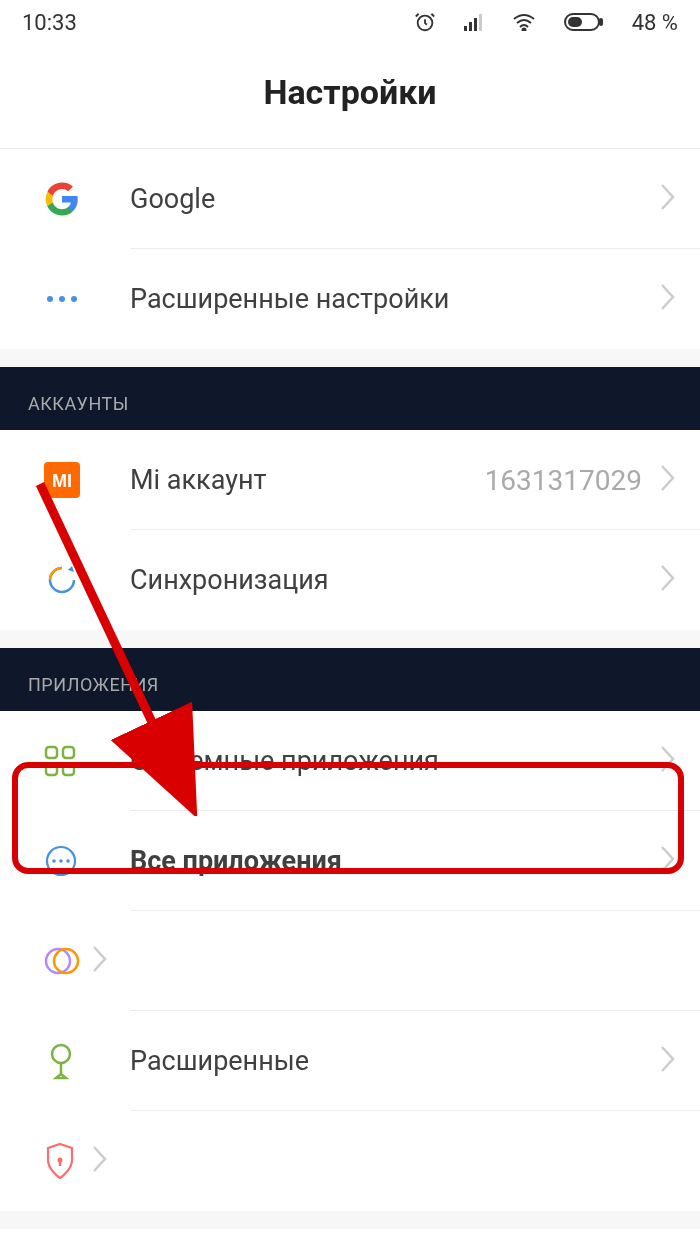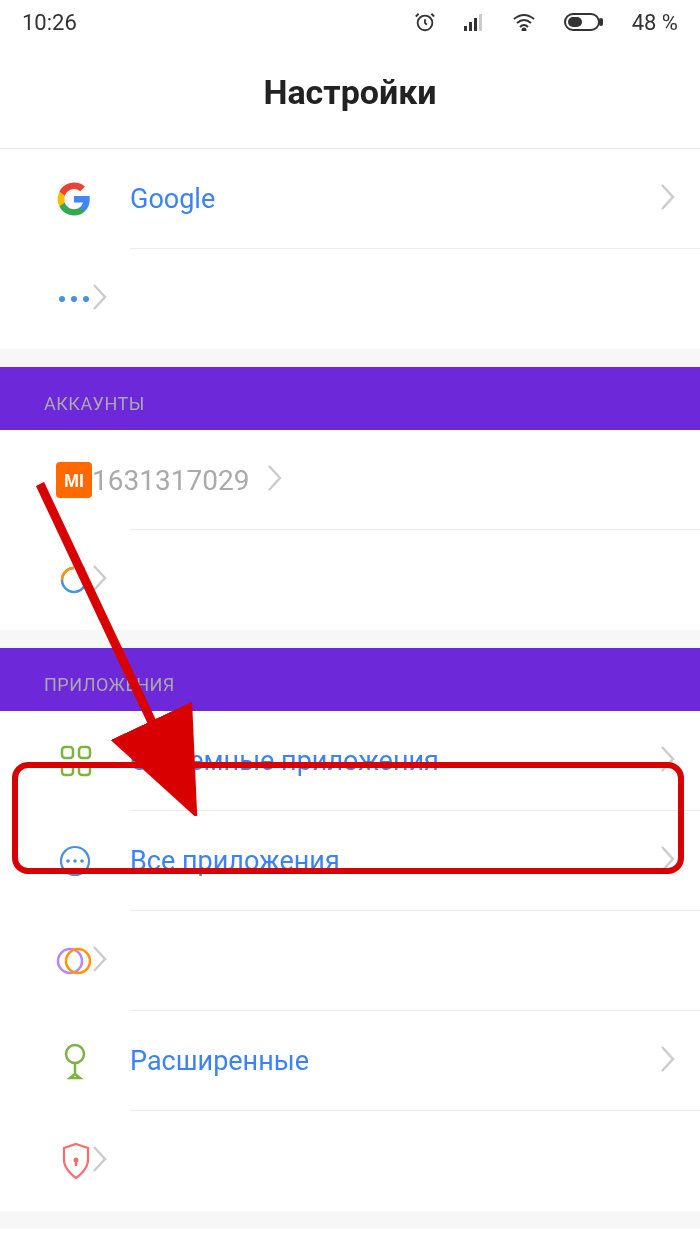--- a/index.html
+++ b/index.html
@@ -29,23 +29,23 @@
     }
     .header-title {
       font-size: 34px;
       font-weight: 700;
       color: #222;
     }
     .section-spacer { height: 18px; background: #f7f7f7; }
     .section-header {
       font-size: 18px;
       color: #aaa;
-      padding: 26px 0 16px 44px;
+      padding: 26px 0 16px 28px;
       letter-spacing: 0.5px;
-      background: #6d28d9;
+      background: #0f172a;
     }
     .list-item {
       display: flex;
       align-items: center;
       height: 100px;
       padding: 0 24px 0 44px;
       background: #fff;
       position: relative;
     }
     .list-item .divider {
@@ -54,30 +54,30 @@
       right: 0;
       bottom: 0;
       height: 1px;
       background: #ececec;
     }
     .icon-box {
       width: 48px;
       height: 48px;
       display: flex;
       align-items: center;
-      justify-content: flex-end;
+      justify-content: flex-start;
       flex: 0 0 auto;
     }
     .label {
       flex: 1;
       font-size: 27px;
-      color: #3b82f6;
+      color: #404040;
       margin-left: 38px;
     }
-    .label.bold { font-weight: 400; }
+    .label.bold { font-weight: 700; }
     .value {
       font-size: 28px;
       color: #aaa;
       margin-right: 18px;
     }
     .chevron {
       color: #ccc;
       flex: 0 0 auto;
     }
     .highlight-box {
@@ -96,21 +96,21 @@
       left: 32px;
       top: 476px;
       z-index: 11;
       pointer-events: none;
     }
   </style>
 </head>
 <body>
 
 <div class="status-bar">
-  <span>10:26</span>
+  <span>10:33</span>
   <div class="status-right">
     <span class="status-icon">
       <svg width="22" height="22" viewBox="0 0 24 24" fill="none" stroke="#333" stroke-width="2">
           <circle cx="12" cy="13" r="8"></circle>
           <path d="M12 9v4l2 2"></path>
           <path d="M5 3L2 6"></path>
           <path d="M19 3l3 3"></path>
         </svg>
     </span>
     <span class="status-icon">
@@ -163,55 +163,58 @@
 </div>
 
 <div class="list-item no-divider">
   <span class="icon-box">
     <svg width="36" height="10" viewBox="0 0 36 10">
         <circle cx="6" cy="5" r="3" fill="#4a90e2"></circle>
         <circle cx="18" cy="5" r="3" fill="#4a90e2"></circle>
         <circle cx="30" cy="5" r="3" fill="#4a90e2"></circle>
       </svg>
   </span>
+  <span class="label">Расширенные настройки</span>
   <span class="chevron">
     <svg width="16" height="28" viewBox="0 0 16 28">
         <path d="M2 2 L13 14 L2 26" fill="none" stroke="#ccc" stroke-width="2.5"></path>
       </svg>
   </span>
 </div>
 
 <div class="section-spacer"></div>
 
 <div class="section-header">АККАУНТЫ</div>
 
 <div class="list-item">
   <span class="icon-box">
     <svg width="36" height="36" viewBox="0 0 36 36">
         <rect width="36" height="36" rx="4" fill="#ff6900"></rect>
         <text x="18" y="25" text-anchor="middle" fill="#fff" font-size="18" font-weight="bold" font-family="sans-serif">MI</text>
       </svg>
   </span>
+  <span class="label">Mi аккаунт</span>
   <span class="value">1631317029</span>
   <span class="chevron">
     <svg width="16" height="28" viewBox="0 0 16 28">
         <path d="M2 2 L13 14 L2 26" fill="none" stroke="#ccc" stroke-width="2.5"></path>
       </svg>
   </span>
   <div class="divider"></div>
 </div>
 
 <div class="list-item no-divider">
   <span class="icon-box">
     <svg width="36" height="36" viewBox="0 0 36 36" fill="none" stroke="#4a90e2" stroke-width="2.5">
         <path d="M30 18 A12 12 0 1 1 18 6"></path>
         <path d="M28 4 L30 10 L24 8" fill="#4a90e2" stroke="none"></path>
         <path d="M6 18 A12 12 0 0 1 18 6" stroke="#ff9500"></path>
       </svg>
   </span>
+  <span class="label">Синхронизация</span>
   <span class="chevron">
     <svg width="16" height="28" viewBox="0 0 16 28">
         <path d="M2 2 L13 14 L2 26" fill="none" stroke="#ccc" stroke-width="2.5"></path>
       </svg>
   </span>
 </div>
 
 <div class="section-spacer"></div>
 
 <div class="section-header">ПРИЛОЖЕНИЯ</div>

